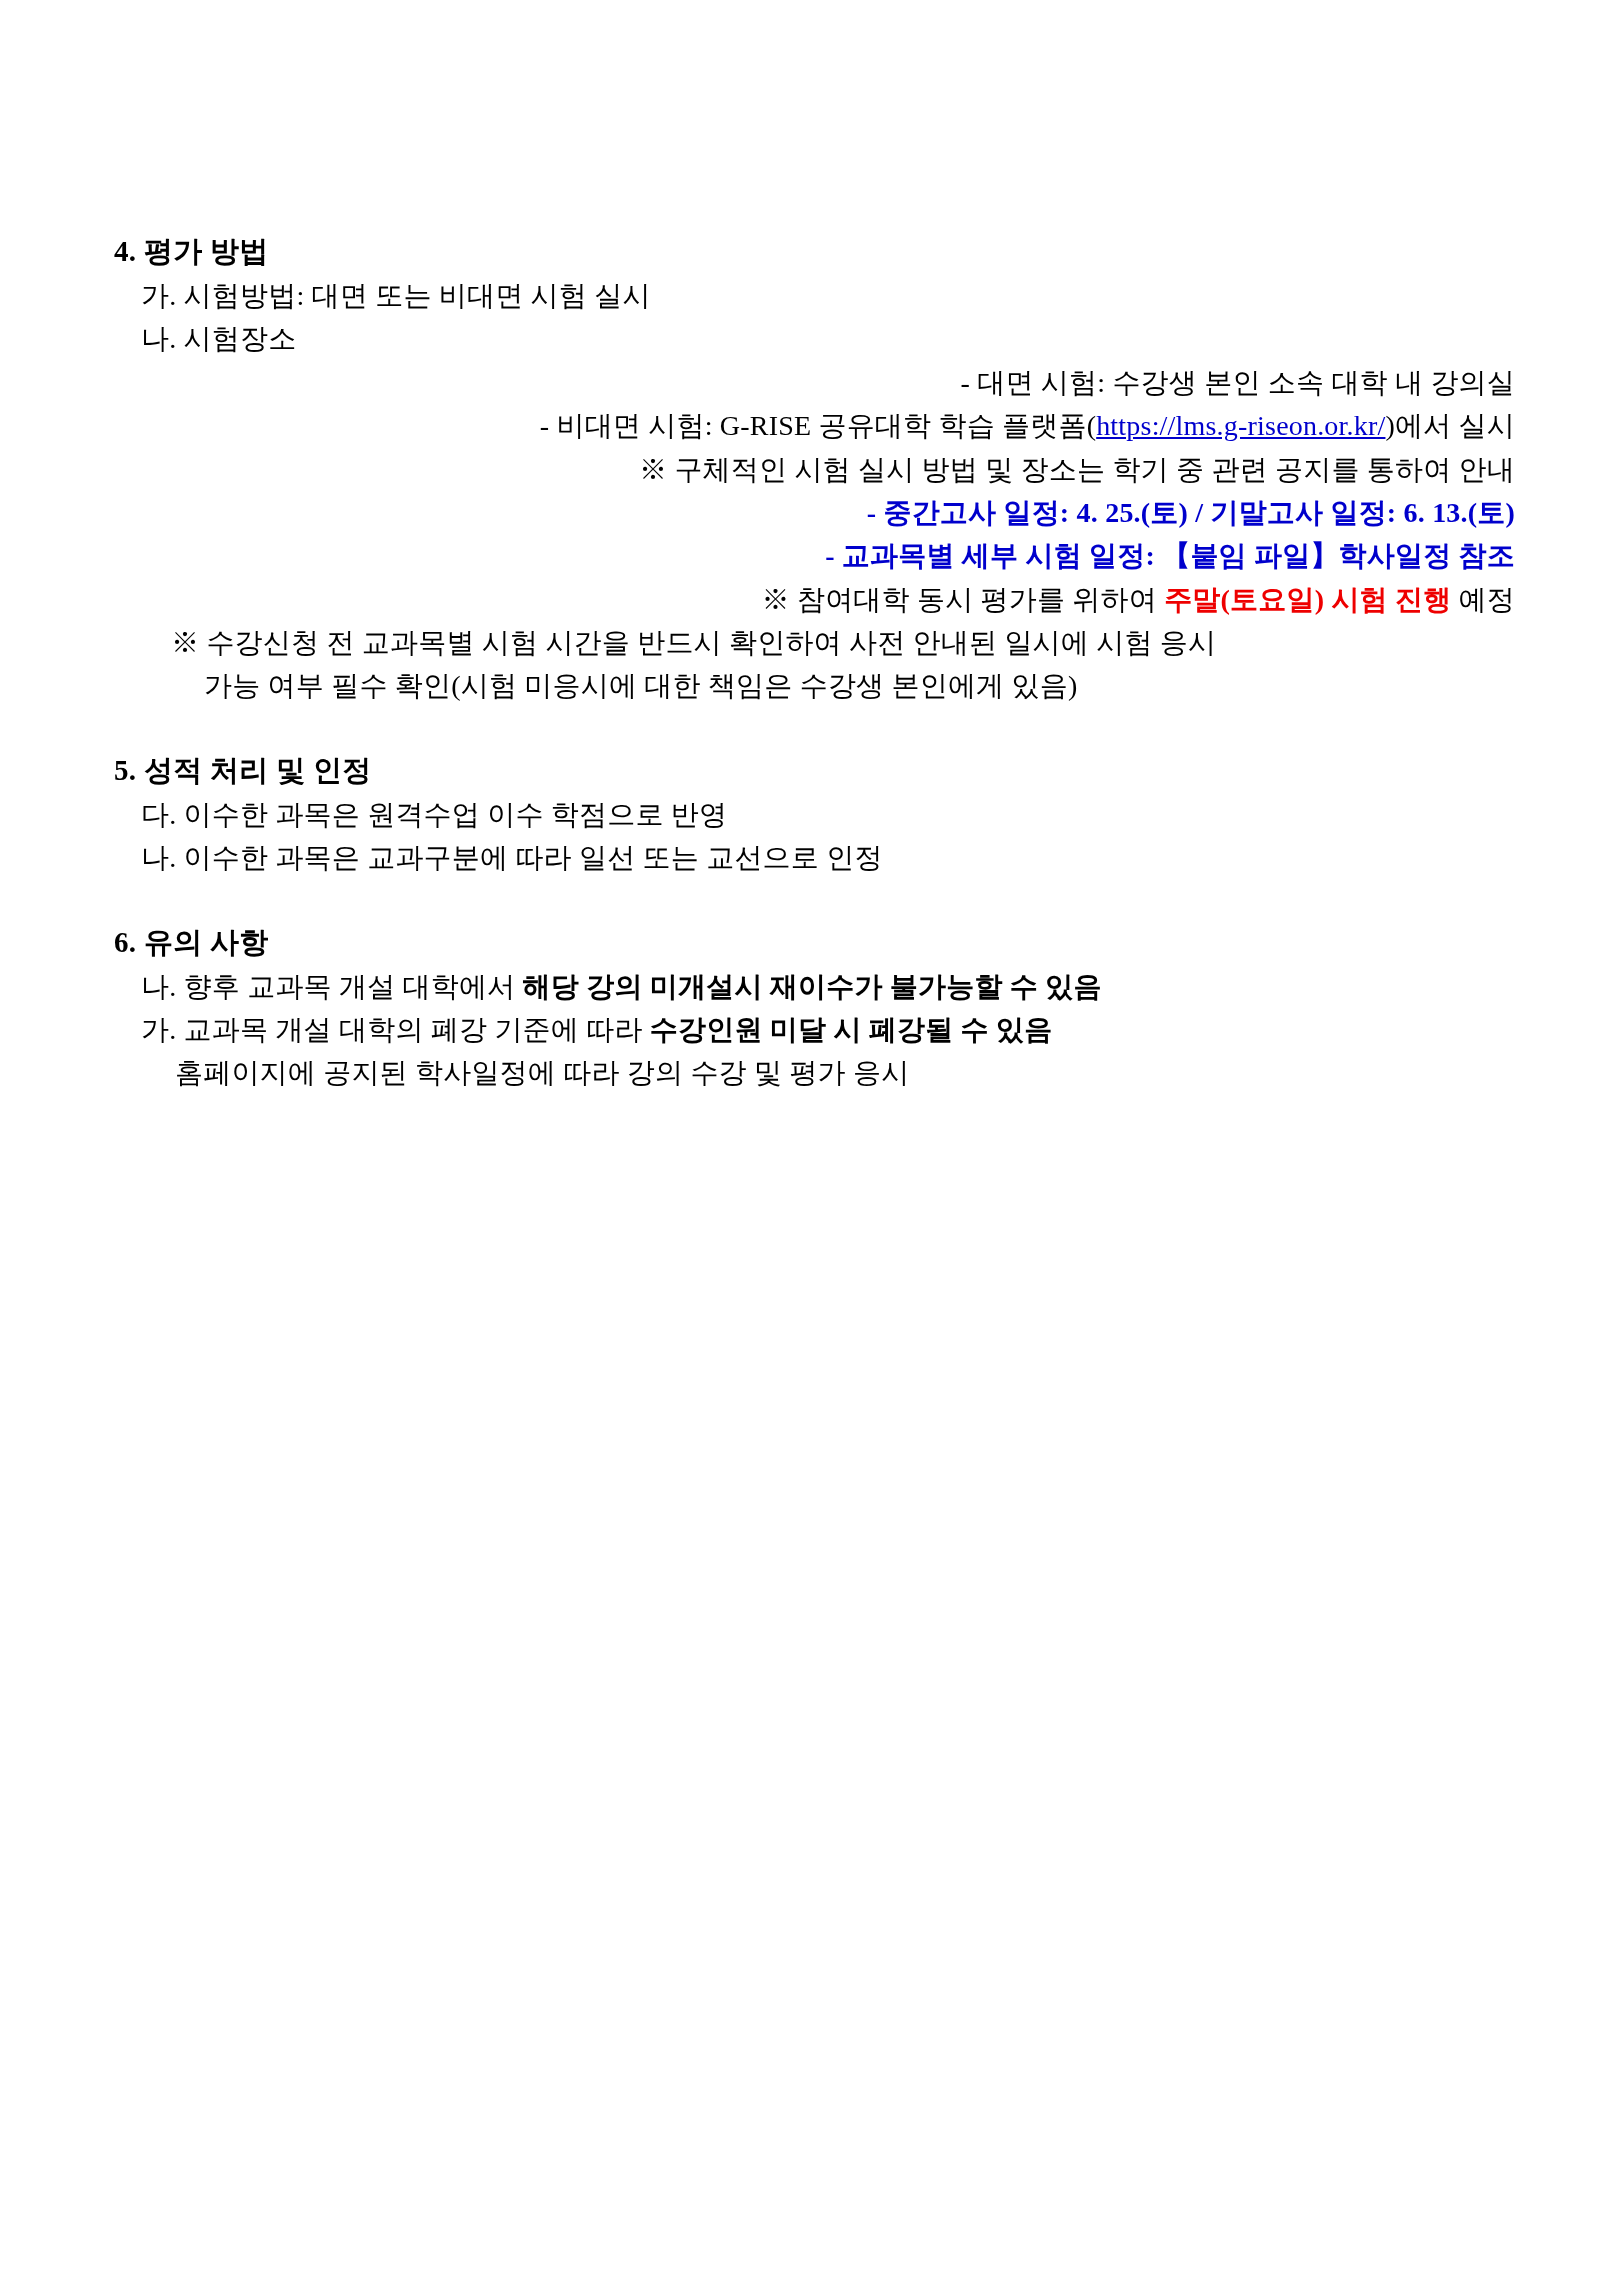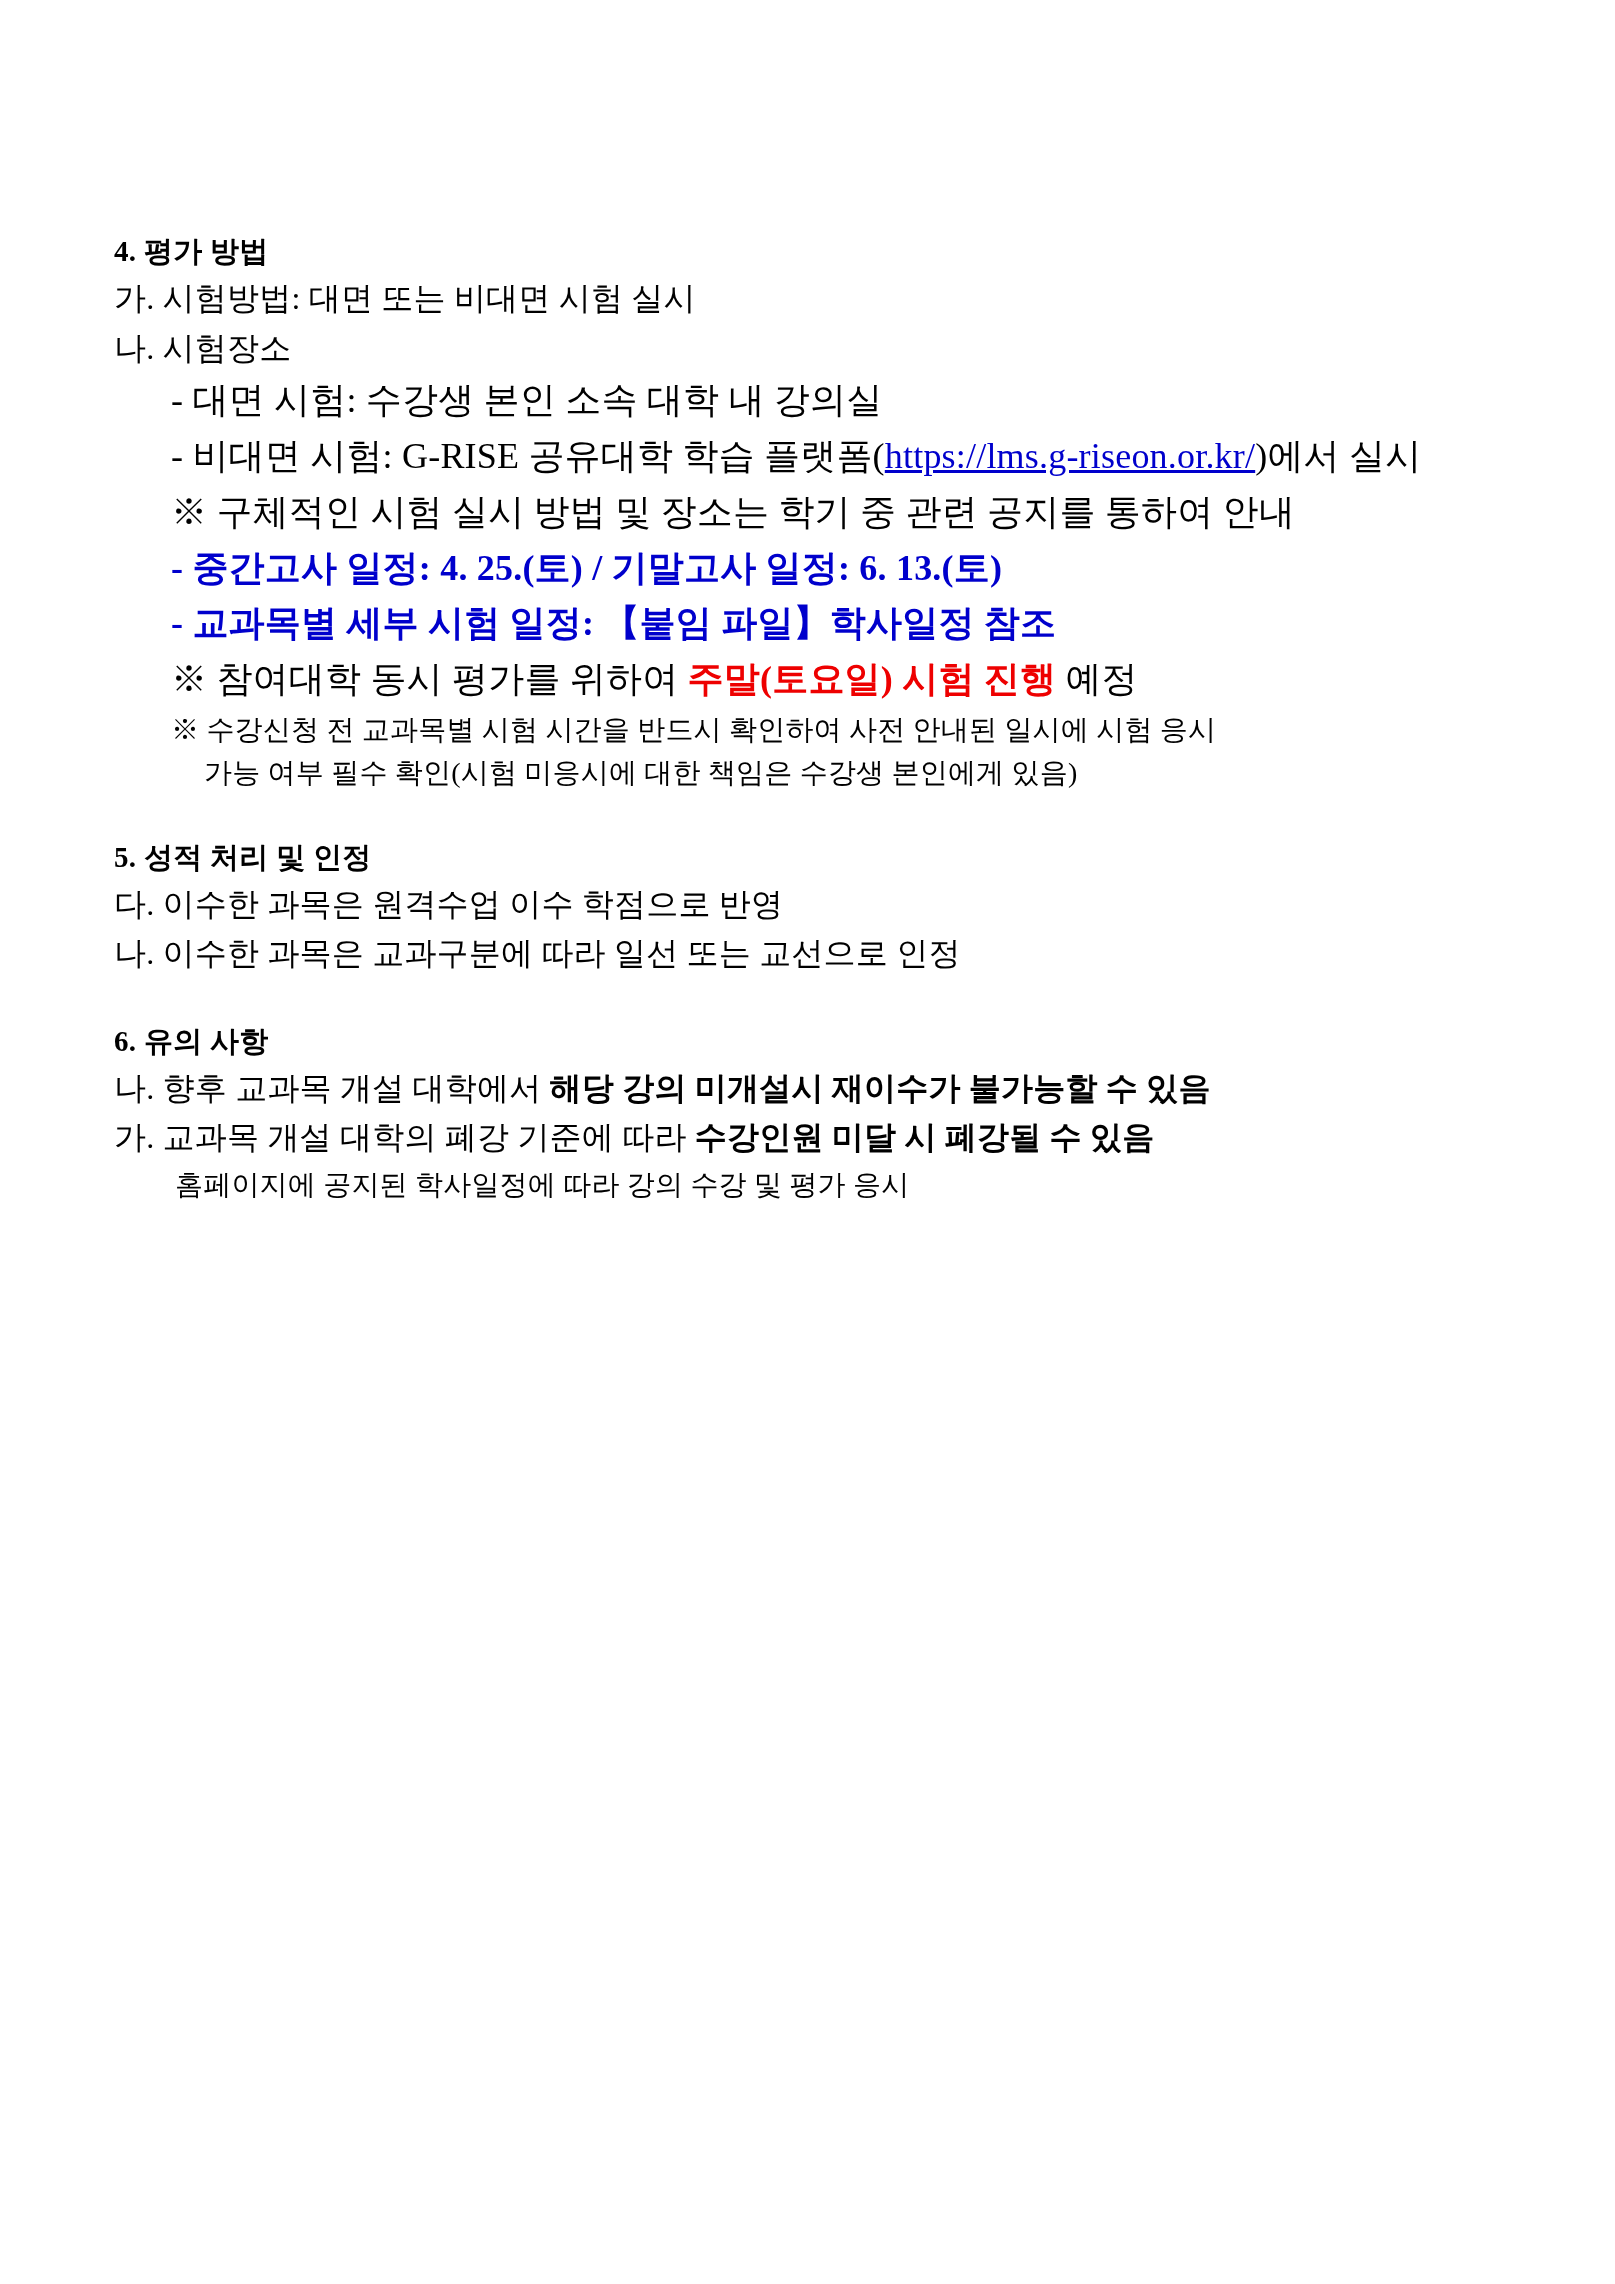--- a/index.html
+++ b/index.html
@@ -36,31 +36,33 @@
   }
   .h1 {
     font-size: 29px;
     font-weight: bold;
     line-height: 1.55;
     letter-spacing: 0.3px;
     margin-left: 0px;
     white-space: nowrap;
   }
   .l1 {
-    font-size: 32px;
+    font-size: 28px;
     line-height: 1.55;
+    margin-left: 27px;
     letter-spacing: 0.2px;
     white-space: nowrap;
   }
   .l2 {
-    font-size: 36px;
+    font-size: 28px;
     line-height: 1.55;
     margin-left: 57px;
     letter-spacing: 0.2px;
     white-space: nowrap;
+    text-align: right;
   }
   .l2-wrap {
     font-size: 28px;
     line-height: 1.55;
     margin-left: 57px;
     letter-spacing: 0.2px;
     white-space: normal;
     text-indent: 0;
   }
   .l2-wrap .cont {

